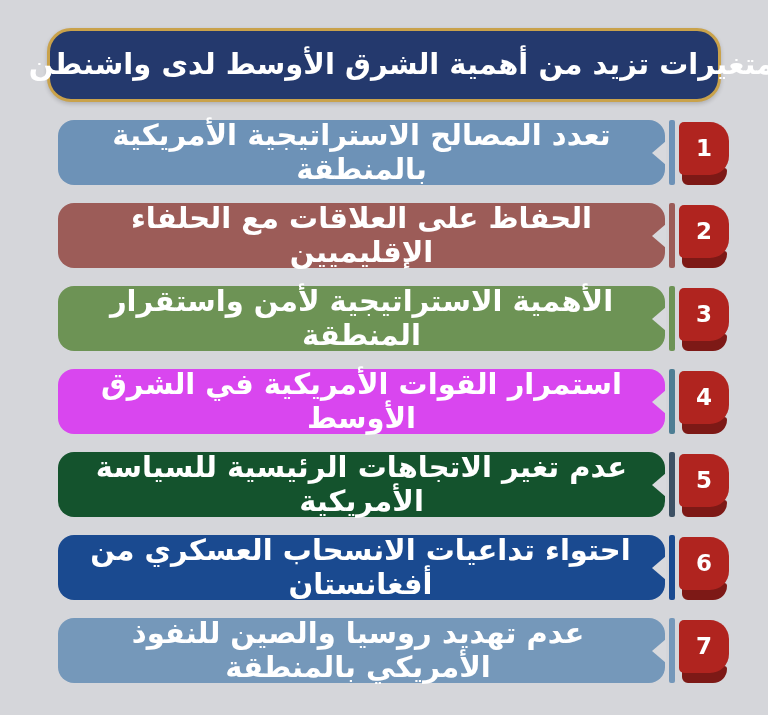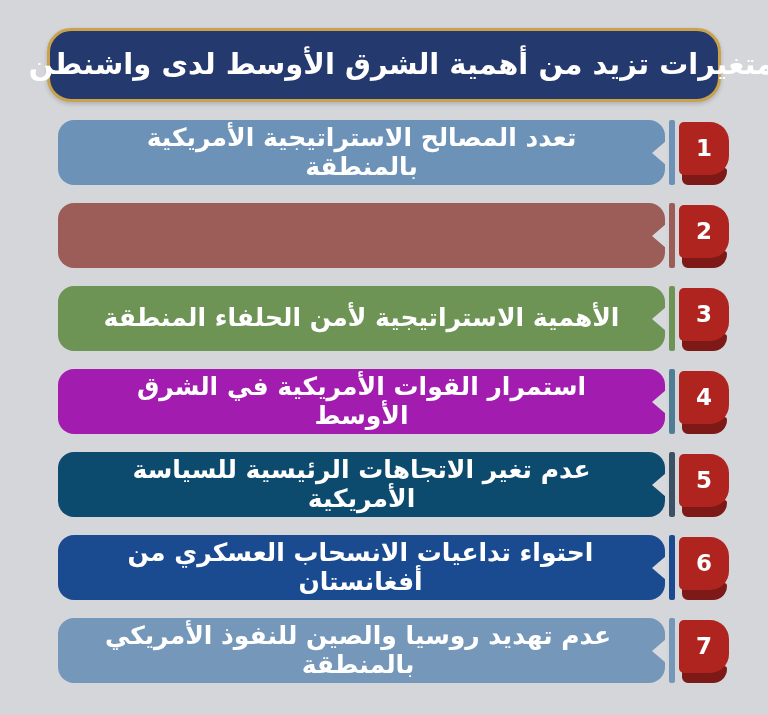--- a/index.html
+++ b/index.html
@@ -96,21 +96,21 @@
     height: 65px;
     border-radius: 16px;
     display: flex;
     align-items: center;
     justify-content: center;
     padding: 0 30px;
     box-sizing: border-box;
   }
   .bar-label {
     color: #ffffff;
-    font-size: 25px;
+    font-size: 29px;
     font-weight: bold;
     text-align: center;
     line-height: 1.15;
   }
   .chevron {
     position: absolute;
     right: -1px;
     top: 50%;
     transform: translateY(-50%);
     width: 0;
@@ -145,54 +145,55 @@
     </div>
 
     <div class="row">
       <div class="badge">
         <div class="badge-fold" style="background-color: rgb(125, 25, 22);"></div>
         <div class="badge-body" style="background-color: rgb(176, 36, 31); color: rgb(255, 255, 255);">2</div>
       </div>
       <div class="sep" style="background-color: rgb(156, 92, 88);"></div>
       <div class="bar" style="background-color: rgb(156, 92, 88);">
         <span class="chevron" style="border-right-color: rgb(216, 217, 221);"></span>
+        <div class="bar-label">الحفاظ على العلاقات مع الحلفاء الإقليميين</div>
       </div>
     </div>
 
     <div class="row">
       <div class="badge">
         <div class="badge-fold" style="background-color: rgb(125, 25, 22);"></div>
         <div class="badge-body" style="background-color: rgb(176, 36, 31); color: rgb(255, 255, 255);">3</div>
       </div>
       <div class="sep" style="background-color: rgb(109, 147, 85);"></div>
       <div class="bar" style="background-color: rgb(109, 147, 85);">
         <span class="chevron" style="border-right-color: rgb(216, 217, 221);"></span>
-        <div class="bar-label">الأهمية الاستراتيجية لأمن الحلفاء المنطقة</div>
+        <div class="bar-label">الأهمية الاستراتيجية لأمن واستقرار المنطقة</div>
       </div>
     </div>
 
     <div class="row">
       <div class="badge">
         <div class="badge-fold" style="background-color: rgb(125, 25, 22);"></div>
         <div class="badge-body" style="background-color: rgb(176, 36, 31); color: rgb(255, 255, 255);">4</div>
       </div>
       <div class="sep" style="background-color: rgb(77, 126, 148);"></div>
-      <div class="bar" style="background-color: #a21caf;">
+      <div class="bar" style="background-color: #d946ef;">
         <span class="chevron" style="border-right-color: rgb(216, 217, 221);"></span>
         <div class="bar-label">استمرار القوات الأمريكية في الشرق الأوسط</div>
       </div>
     </div>
 
     <div class="row">
       <div class="badge">
         <div class="badge-fold" style="background-color: rgb(125, 25, 22);"></div>
         <div class="badge-body" style="background-color: rgb(176, 36, 31); color: rgb(255, 255, 255);">5</div>
       </div>
       <div class="sep" style="background-color: rgb(61, 81, 100);"></div>
-      <div class="bar" style="background-color: #0c4a6e;">
+      <div class="bar" style="background-color: #14532d;">
         <span class="chevron" style="border-right-color: rgb(216, 217, 221);"></span>
         <div class="bar-label">عدم تغير الاتجاهات الرئيسية للسياسة الأمريكية</div>
       </div>
     </div>
 
     <div class="row">
       <div class="badge">
         <div class="badge-fold" style="background-color: rgb(125, 25, 22);"></div>
         <div class="badge-body" style="background-color: rgb(176, 36, 31); color: rgb(255, 255, 255);">6</div>
       </div>

